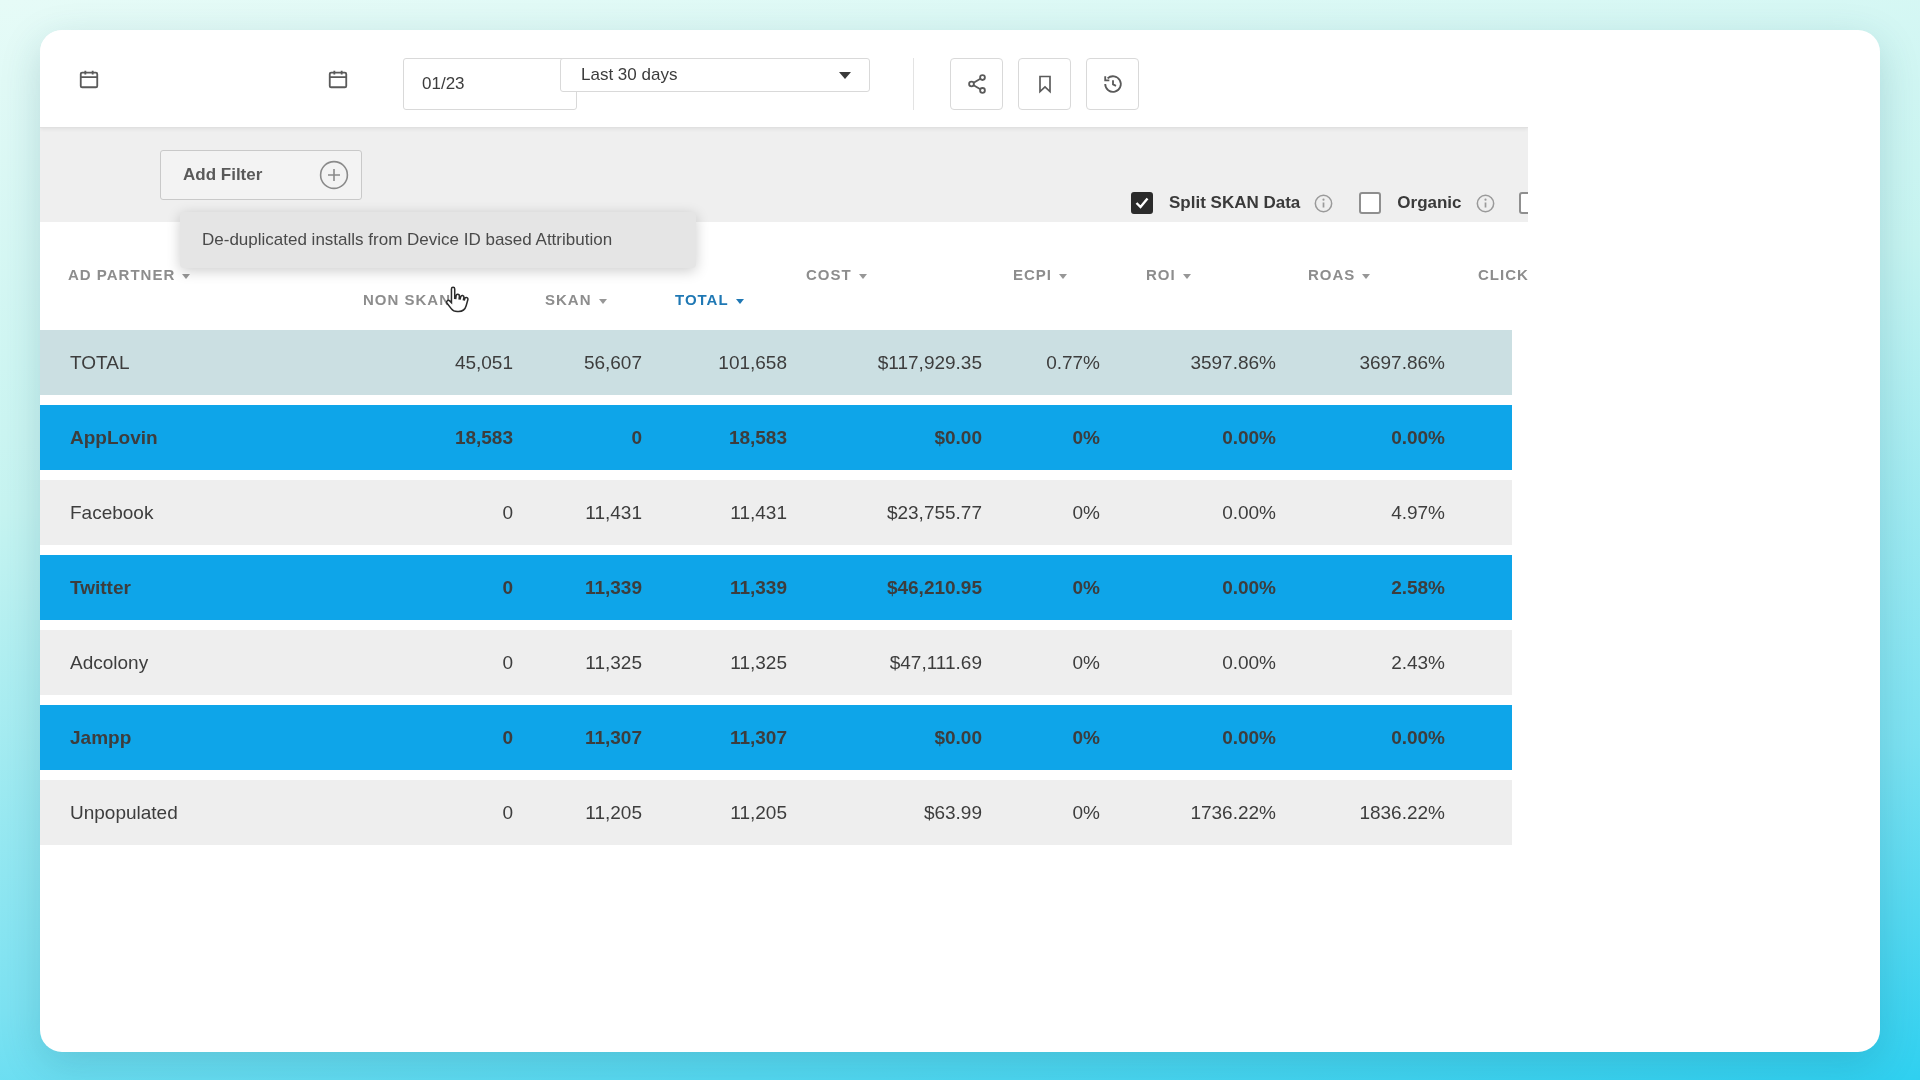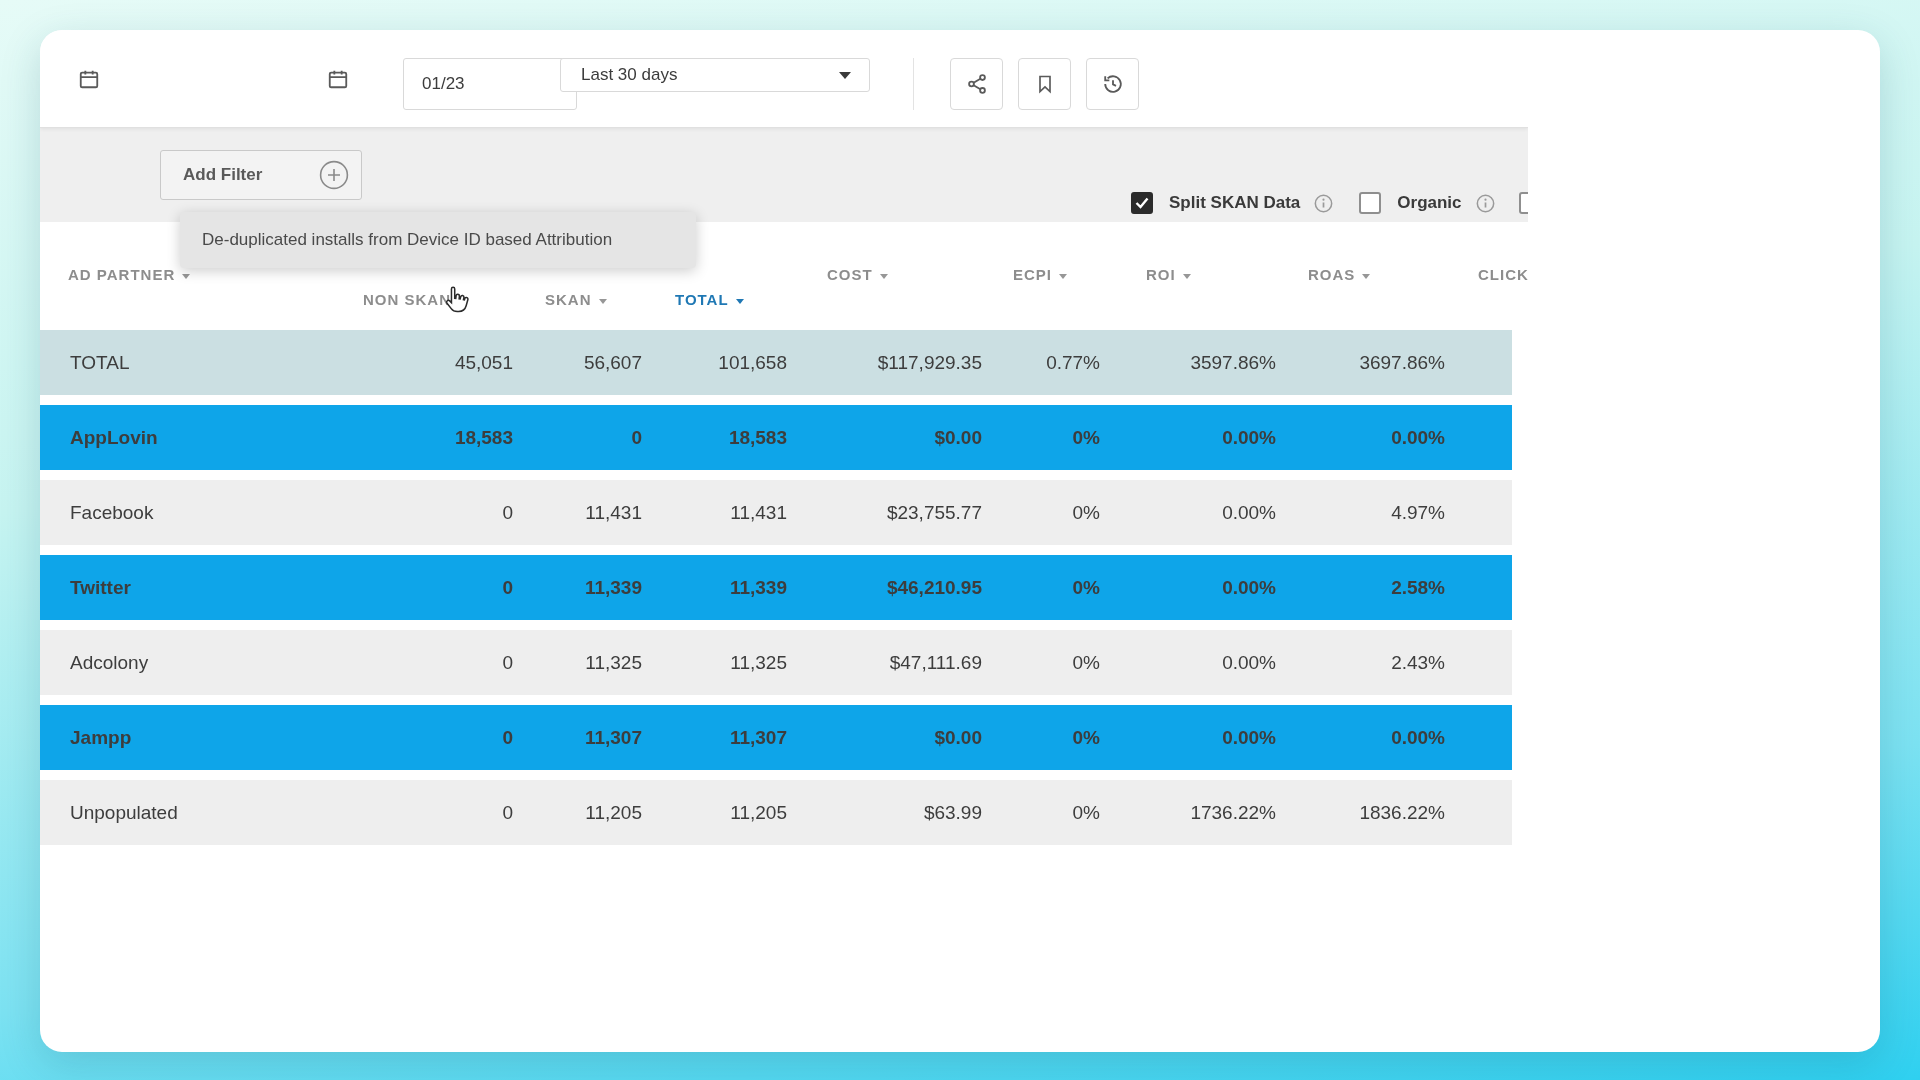--- a/index.html
+++ b/index.html
@@ -180,21 +180,21 @@
     </div>
     <div class="th" style="left:323px;top:261px">
       <span>NON SKAN</span><span class="sc"></span>
     </div>
     <div class="th" style="left:505px;top:261px">
       <span>SKAN</span><span class="sc"></span>
     </div>
     <div class="th blue" style="left:635px;top:261px">
       <span>TOTAL</span><span class="sc"></span>
     </div>
-    <div class="th" style="left:787px;top:236px">
+    <div class="th" style="left:766px;top:236px">
       <span>COST</span><span class="sc"></span>
     </div>
     <div class="th" style="left:973px;top:236px">
       <span>ECPI</span><span class="sc"></span>
     </div>
     <div class="th" style="left:1106px;top:236px">
       <span>ROI</span><span class="sc"></span>
     </div>
     <div class="th" style="left:1268px;top:236px">
       <span>ROAS</span><span class="sc"></span>

